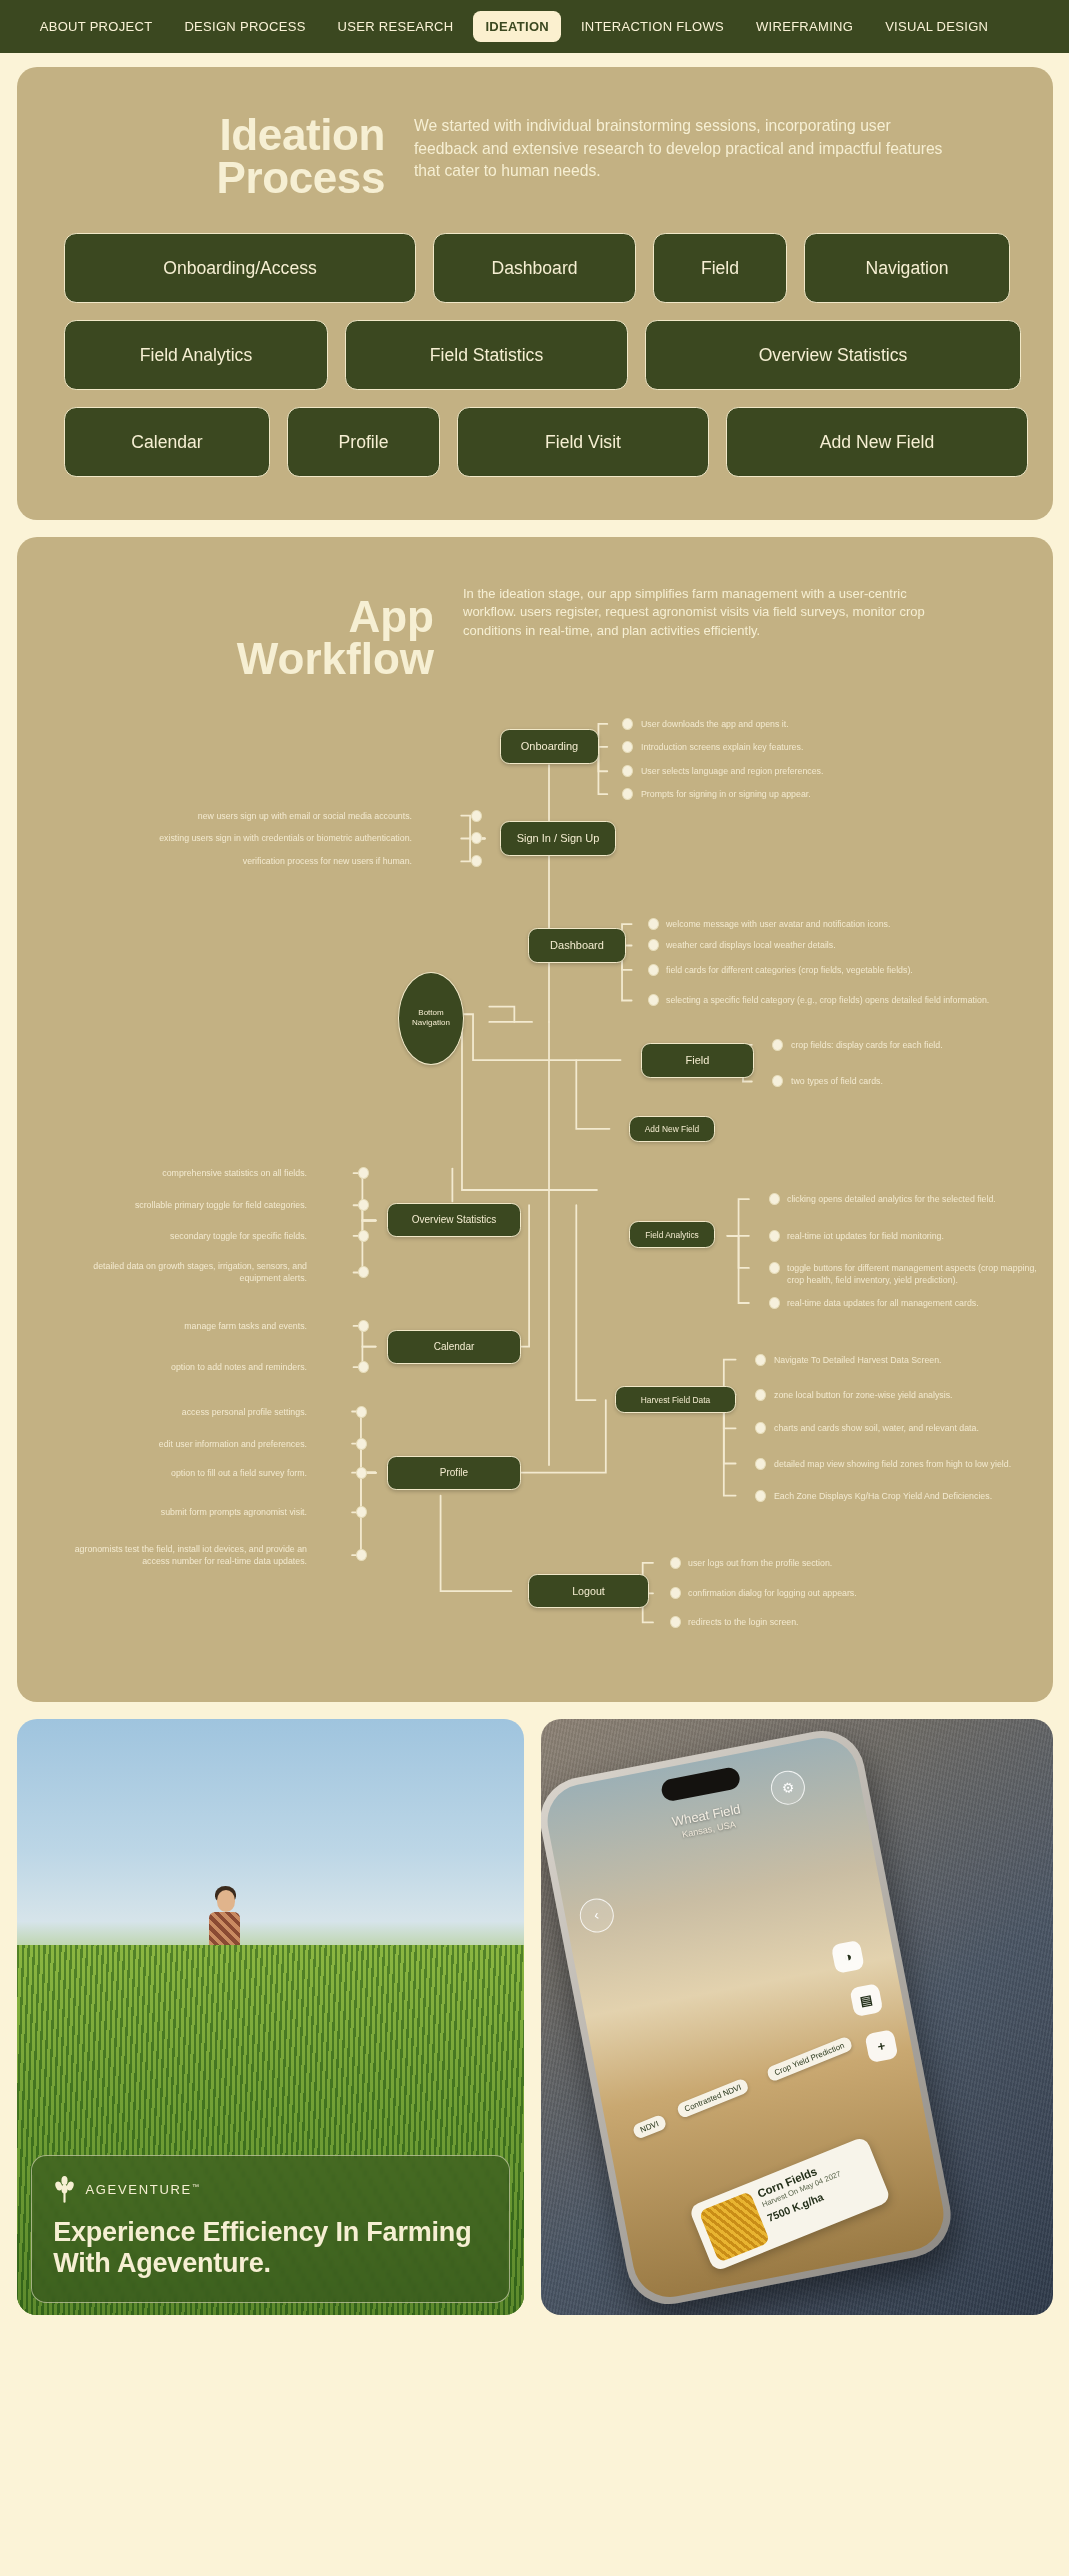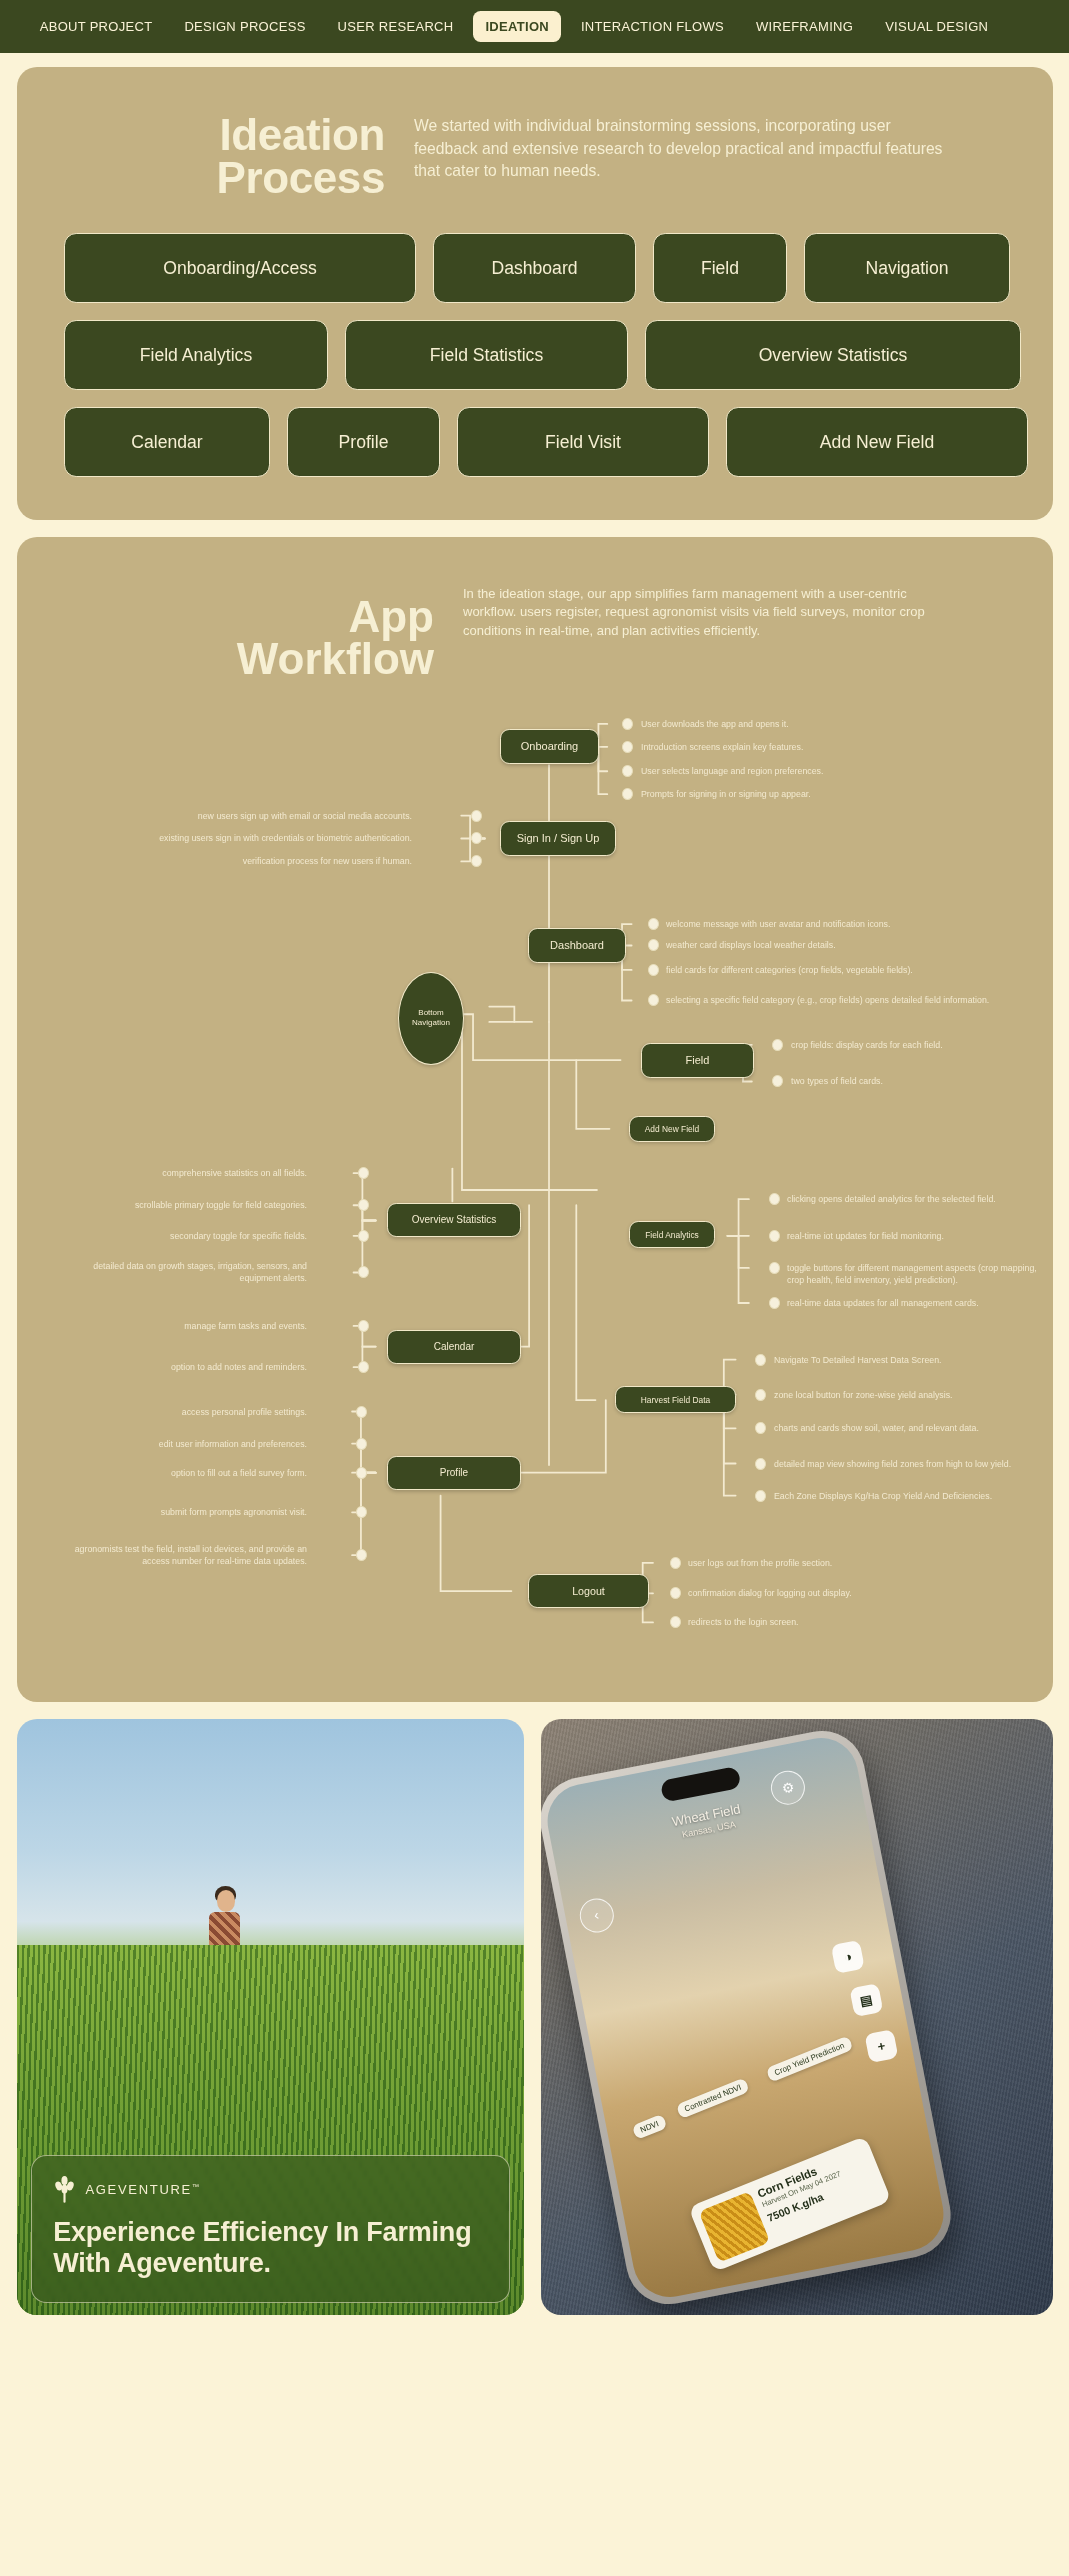--- a/index.html
+++ b/index.html
@@ -527,21 +527,21 @@
       <div class="bullet left" style="right:703px; top:766px; width:245px">option to fill out a field survey form.</div>
       <div class="dot" style="left:296px; top:805px"></div>
       <div class="bullet left" style="right:703px; top:805px; width:245px">submit form prompts agronomist visit.</div>
       <div class="dot" style="left:296px; top:848px"></div>
       <div class="bullet left" style="right:703px; top:842px; width:245px">agronomists test the field, install iot devices, and provide an access number for real-time data updates.</div>
 
       <div class="node" style="left:468px; top:873px; width:121px; height:34px; font-size:10.7px">Logout</div>
       <div class="dot" style="left:610px; top:856px"></div>
       <div class="bullet right" style="left:628px; top:856px; width:306px">user logs out from the profile section.</div>
       <div class="dot" style="left:610px; top:886px"></div>
-      <div class="bullet right" style="left:628px; top:886px; width:306px">confirmation dialog for logging out display.</div>
+      <div class="bullet right" style="left:628px; top:886px; width:306px">confirmation dialog for logging out appears.</div>
       <div class="dot" style="left:610px; top:915px"></div>
       <div class="bullet right" style="left:628px; top:915px; width:306px">redirects to the login screen.</div>
     </div>
   </div>
 </div>
 
 <div class="photos">
 
   <div class="photo photo-left">
     <div class="sky-field"></div>

